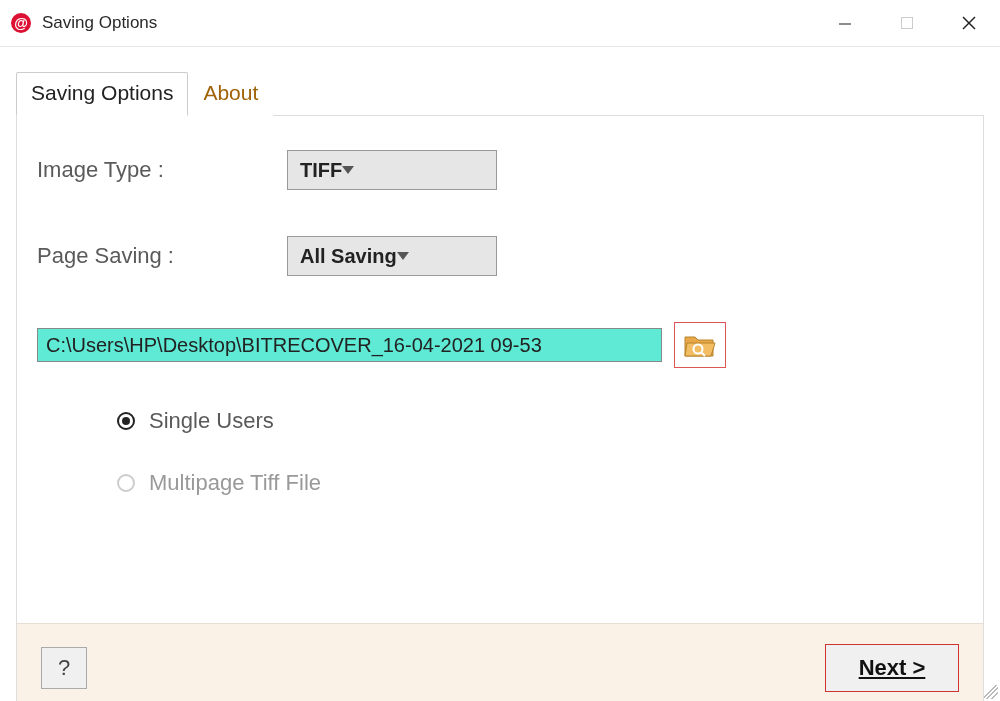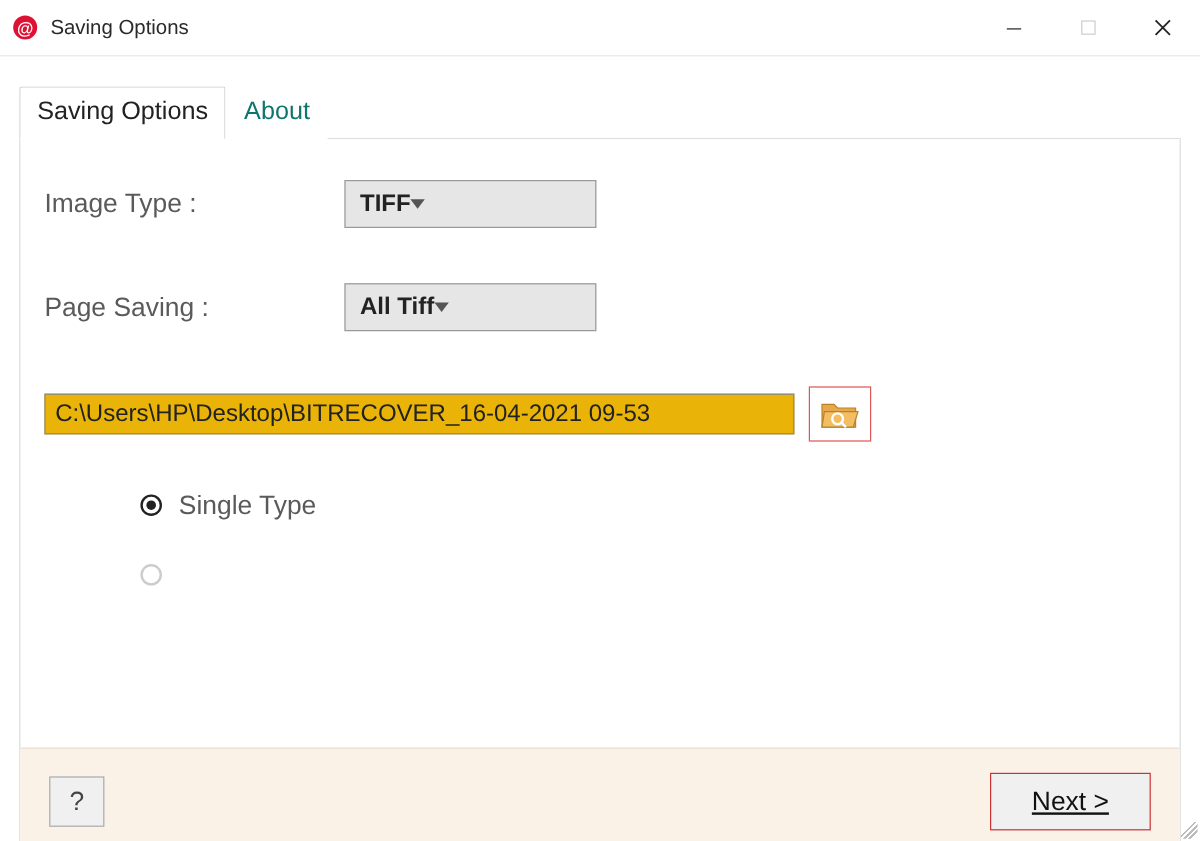--- a/index.html
+++ b/index.html
@@ -53,21 +53,21 @@
   .tabstrip {
     margin: 24px 16px 0 16px;
     display: flex;
     align-items: flex-end;
     border-bottom: 1px solid #ddd;
     position: relative;
   }
   .tab {
     padding: 8px 14px 10px 14px;
     font-size: 21px;
-    color: #0f766e;
+    color: #a16207;
     border: 1px solid transparent;
     position: relative;
     top: 1px;
     background: #fff;
   }
   .tab.active {
     color: #222;
     border: 1px solid #ccc;
     border-bottom: 1px solid #fff;
     border-top-left-radius: 2px;
@@ -121,21 +121,21 @@
   }
 
   .path-input {
     flex: 1;
     max-width: 625px;
     height: 34px;
     border: 1px solid #888;
     padding: 0 8px;
     font-size: 20px;
     color: #222;
-    background: #eab308;
+    background: #5eead4;
   }
   .browse-btn {
     margin-left: 12px;
     width: 52px; height: 46px;
     border: 1px solid #d55;
     display: flex; align-items: center; justify-content: center;
     background: #fff;
   }
   .browse-btn svg { display: block; }
 
@@ -183,21 +183,21 @@
     background: #f0f0f0;
     font-size: 22px;
     color: #444;
     display: flex; align-items: center; justify-content: center;
   }
   .next-btn {
     width: 134px; height: 48px;
     border: 1px solid #c33;
     background: #f0f0f0;
     font-size: 22px;
-    font-weight: 400;
+    font-weight: 700;
     color: #111;
     text-decoration: underline;
     display: flex; align-items: center; justify-content: center;
   }
 
   .resize-handle {
     position: absolute;
     right: 2px; bottom: 2px;
     width: 14px; height: 14px;
     background:
@@ -251,46 +251,47 @@
       <div class="label">Image Type  :</div>
       <div class="combo">
         <span>TIFF</span>
         <span class="chev"></span>
       </div>
     </div>
 
     <div class="row">
       <div class="label">Page Saving  :</div>
       <div class="combo">
-        <span>All Tiff</span>
+        <span>All Saving</span>
         <span class="chev"></span>
       </div>
     </div>
 
     <div class="row dest">
       <input class="path-input" type="text" value="C:\Users\HP\Desktop\BITRECOVER_16-04-2021 09-53" style="">
       <div class="browse-btn">
         <svg width="34" height="28" viewBox="0 0 34 28">
           <path d="M2 6 L12 6 L15 9 L30 9 L30 25 L2 25 Z" fill="#e8a84a" stroke="#b8832a" stroke-width="1"></path>
           <path d="M4 12 L32 12 L28 25 L2 25 Z" fill="#f2bd63" stroke="#b8832a" stroke-width="1"></path>
           <circle cx="15" cy="18" r="4.5" fill="none" stroke="#fff" stroke-width="2"></circle>
           <line x1="18" y1="21" x2="22" y2="25" stroke="#fff" stroke-width="2"></line>
         </svg>
       </div>
     </div>
 
     <div class="radio-row">
       <span class="radio selected">
           <span class="dot"></span>
         </span>
-      <span class="radio-label">Single Type</span>
+      <span class="radio-label">Single Users</span>
     </div>
 
     <div class="radio-row">
       <span class="radio disabled"></span>
+      <span class="radio-label disabled">Multipage Tiff File</span>
     </div>
 
   </div>
 
   <div class="bottom-bar">
     <div class="help-btn">
       <span>?</span>
     </div>
     <div class="next-btn">
       <span>Next &gt;</span>

